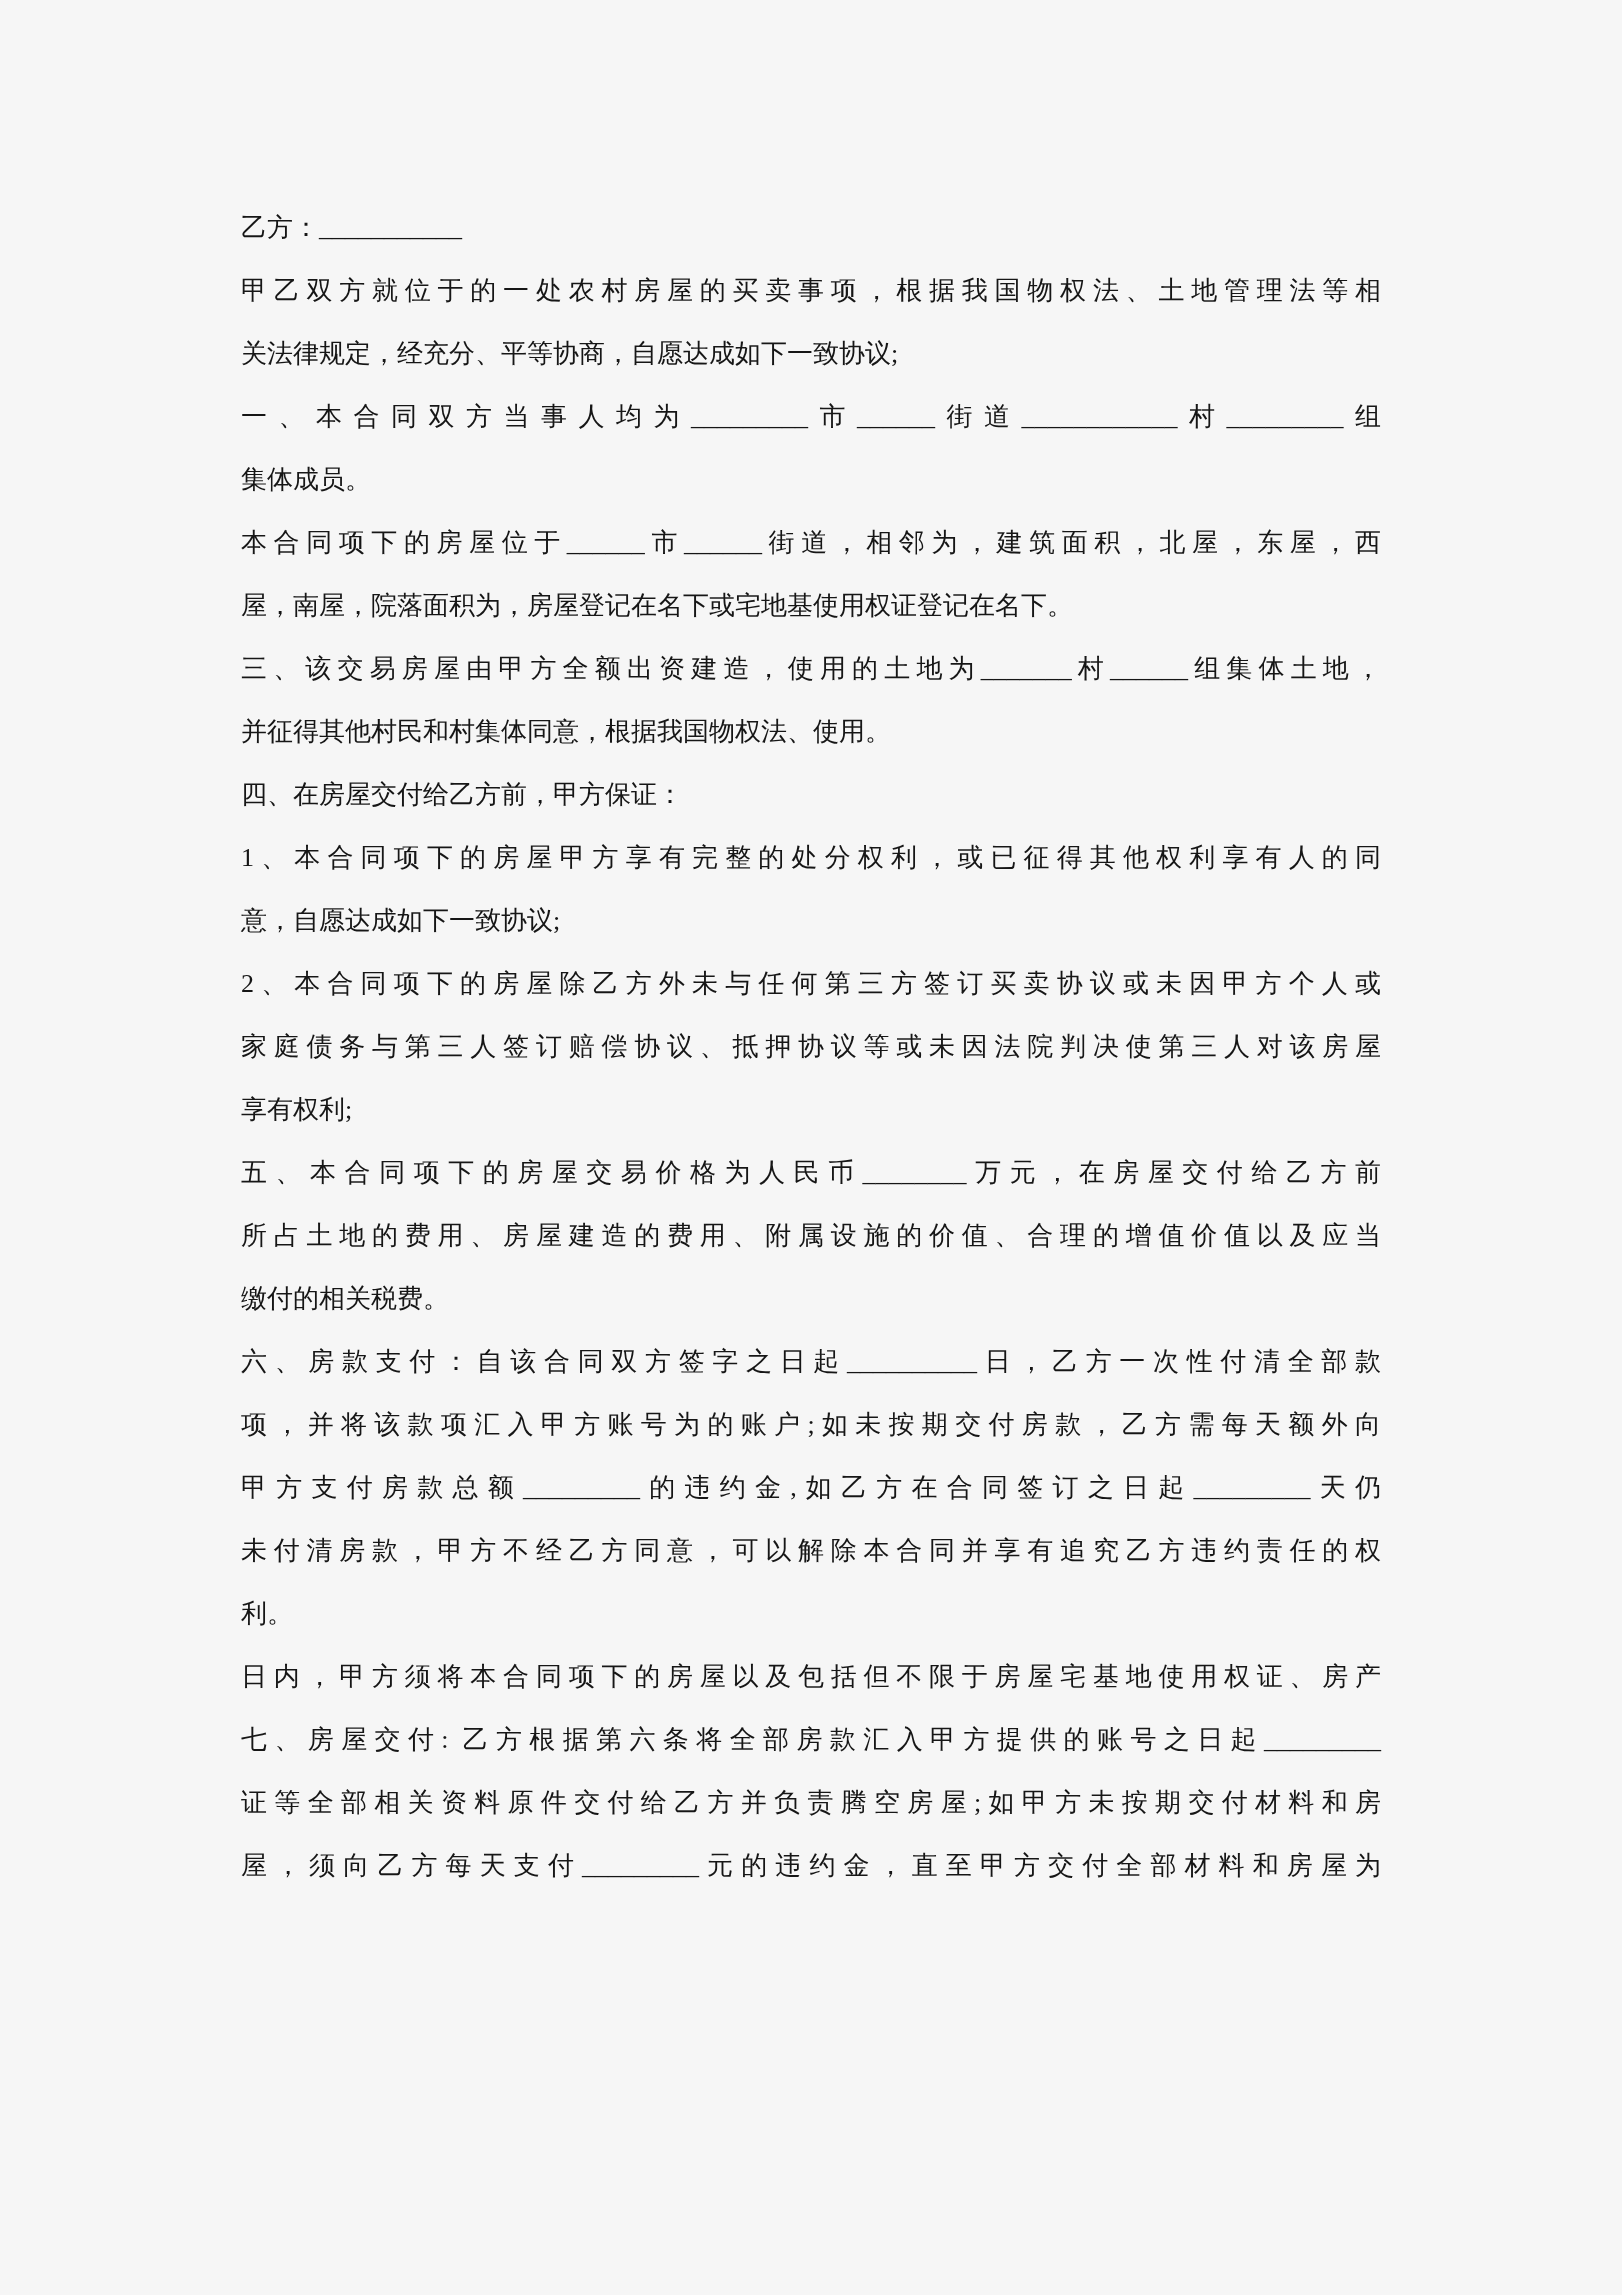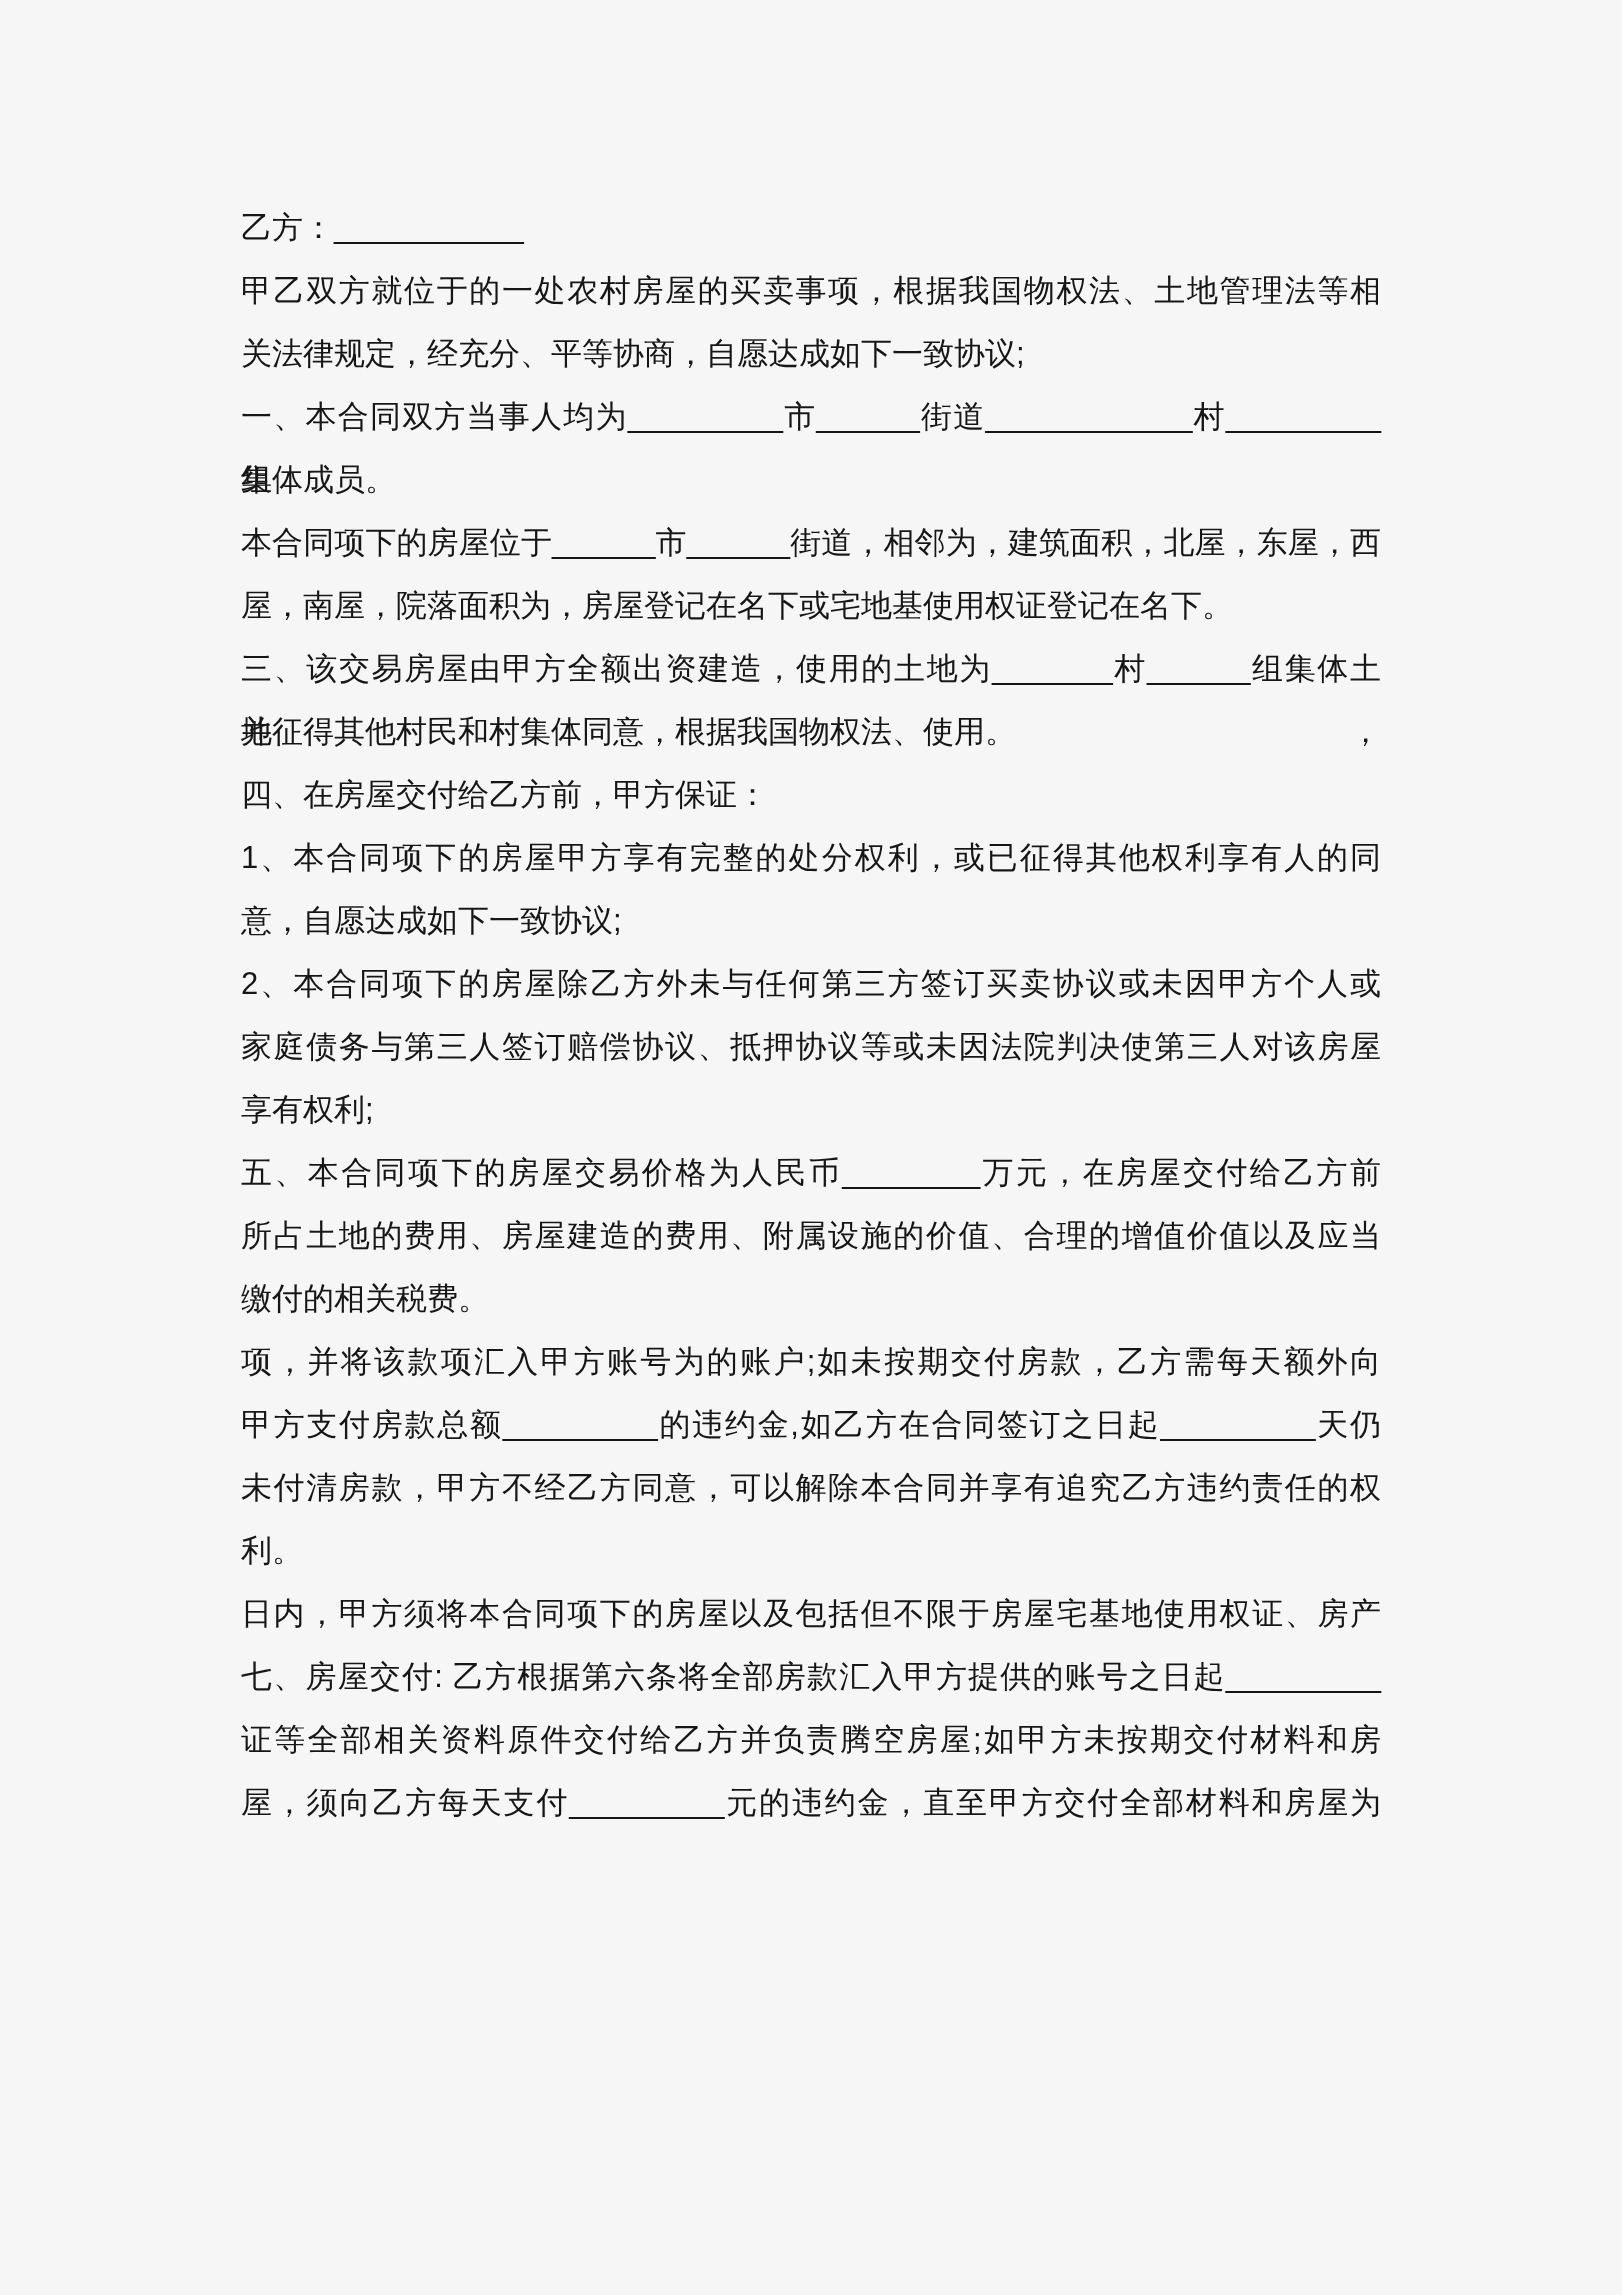--- a/index.html
+++ b/index.html
@@ -12,22 +12,22 @@
     width: 1623px;
     height: 2295px;
     background: #f6f6f6;
     overflow: hidden;
   }
   .content {
     position: absolute;
     left: 241px;
     top: 196px;
     width: 1140px;
-    font-family: Liberation Sans, sans-serif;
-    font-size: 31px;
+    font-family: Liberation Serif, serif;
+    font-size: 26px;
     line-height: 63px;
     color: #161616;
     letter-spacing: 0;
   }
   .line {
     width: 100%;
     height: 63px;
     overflow: visible;
   }
   .line.j {
@@ -55,20 +55,21 @@
       <div class="line l">并征得其他村民和村集体同意，根据我国物权法、使用。</div>
       <div class="line l">四、在房屋交付给乙方前，甲方保证：</div>
       <div class="line j">1、本合同项下的房屋甲方享有完整的处分权利，或已征得其他权利享有人的同</div>
       <div class="line l">意，自愿达成如下一致协议;</div>
       <div class="line j">2、本合同项下的房屋除乙方外未与任何第三方签订买卖协议或未因甲方个人或</div>
       <div class="line j">家庭债务与第三人签订赔偿协议、抵押协议等或未因法院判决使第三人对该房屋</div>
       <div class="line l">享有权利;</div>
       <div class="line j">五、本合同项下的房屋交易价格为人民币________万元，在房屋交付给乙方前</div>
       <div class="line j">所占土地的费用、房屋建造的费用、附属设施的价值、合理的增值价值以及应当</div>
       <div class="line l">缴付的相关税费。</div>
+      <div class="line j">六、房款支付：自该合同双方签字之日起__________日，乙方一次性付清全部款</div>
       <div class="line j">项，并将该款项汇入甲方账号为的账户;如未按期交付房款，乙方需每天额外向</div>
       <div class="line j">甲方支付房款总额_________的违约金,如乙方在合同签订之日起_________天仍</div>
       <div class="line j">未付清房款，甲方不经乙方同意，可以解除本合同并享有追究乙方违约责任的权</div>
       <div class="line l">利。</div>
       <div class="line j">日内，甲方须将本合同项下的房屋以及包括但不限于房屋宅基地使用权证、房产</div>
       <div class="line j">七、房屋交付: 乙方根据第六条将全部房款汇入甲方提供的账号之日起_________</div>
       <div class="line j">证等全部相关资料原件交付给乙方并负责腾空房屋;如甲方未按期交付材料和房</div>
       <div class="line j">屋，须向乙方每天支付_________元的违约金，直至甲方交付全部材料和房屋为</div>
     </div>
 </div>

